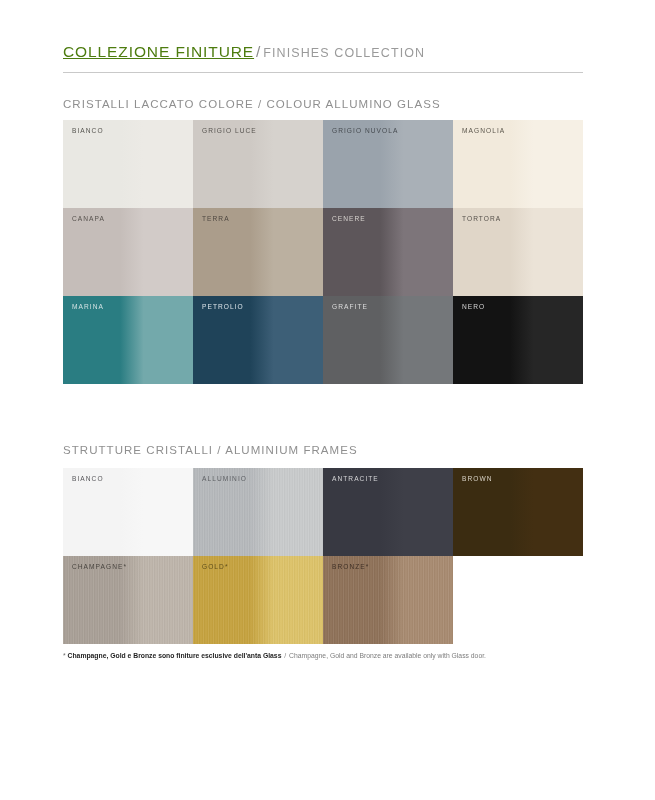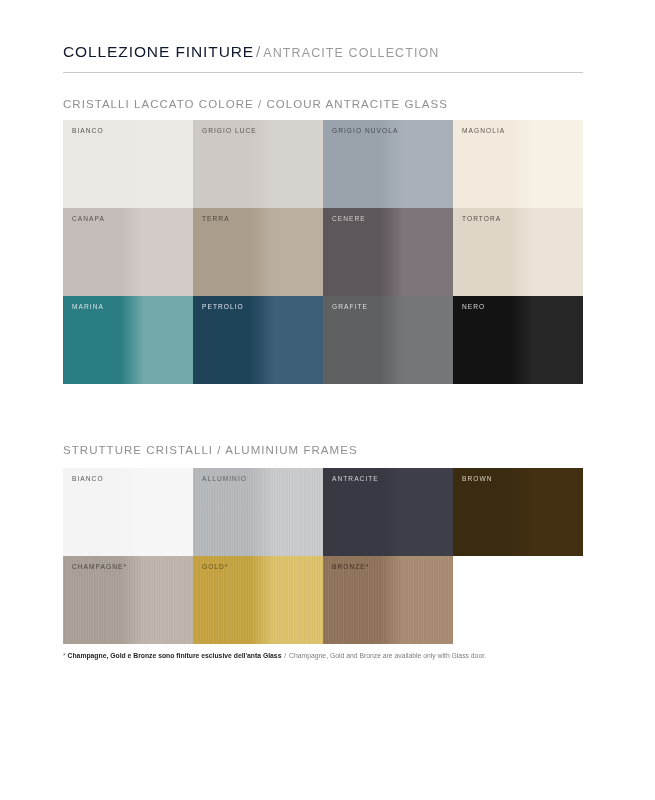--- a/index.html
+++ b/index.html
@@ -31,21 +31,22 @@
     width: 520px;
   }
   .title-line {
     white-space: nowrap;
     font-size: 15.5px;
     letter-spacing: 0.9px;
     line-height: 1;
     font-weight: 400;
   }
   .title-main {
-    color: #0f172a;
+    color: #4d7c0f;
+    text-decoration: underline;
   }
   .title-slash {
     color: #8d8d8d;
     font-weight: 300;
     margin: 0 2px;
   }
   .title-sub {
     color: #9a9a9a;
     font-size: 12.5px;
     letter-spacing: 1.1px;
@@ -151,26 +152,26 @@
     color: #7d7d7d;
   }
 </style>
 </head>
 <body>
 
 <div class="page">
 
   <div class="page-header">
     <div class="title-line">
-      <span class="title-main">COLLEZIONE FINITURE</span><span class="title-slash">/</span><span class="title-sub">ANTRACITE COLLECTION</span>
+      <span class="title-main">COLLEZIONE FINITURE</span><span class="title-slash">/</span><span class="title-sub">FINISHES COLLECTION</span>
     </div>
   </div>
   <div class="header-rule"></div>
 
-  <div class="section-heading" id="glass-heading">CRISTALLI LACCATO COLORE / COLOUR ANTRACITE GLASS</div>
+  <div class="section-heading" id="glass-heading">CRISTALLI LACCATO COLORE / COLOUR ALLUMINO GLASS</div>
 
   <div class="swatch-grid" id="glass-grid">
       <div class="swatch">
         <div class="swatch-sheen" style="background: linear-gradient(90deg, rgb(233, 232, 227) 0%, rgb(233, 232, 227) 44%, rgb(236, 234, 229) 62%, rgb(236, 234, 229) 100%);"></div>
         <div class="swatch-label" style="color: rgb(85, 84, 79);">BIANCO</div>
       </div>
       <div class="swatch">
         <div class="swatch-sheen" style="background: linear-gradient(90deg, rgb(206, 201, 196) 0%, rgb(206, 201, 196) 44%, rgb(214, 210, 205) 62%, rgb(214, 210, 205) 100%);"></div>
         <div class="swatch-label" style="color: rgb(86, 83, 79);">GRIGIO LUCE</div>
       </div>

